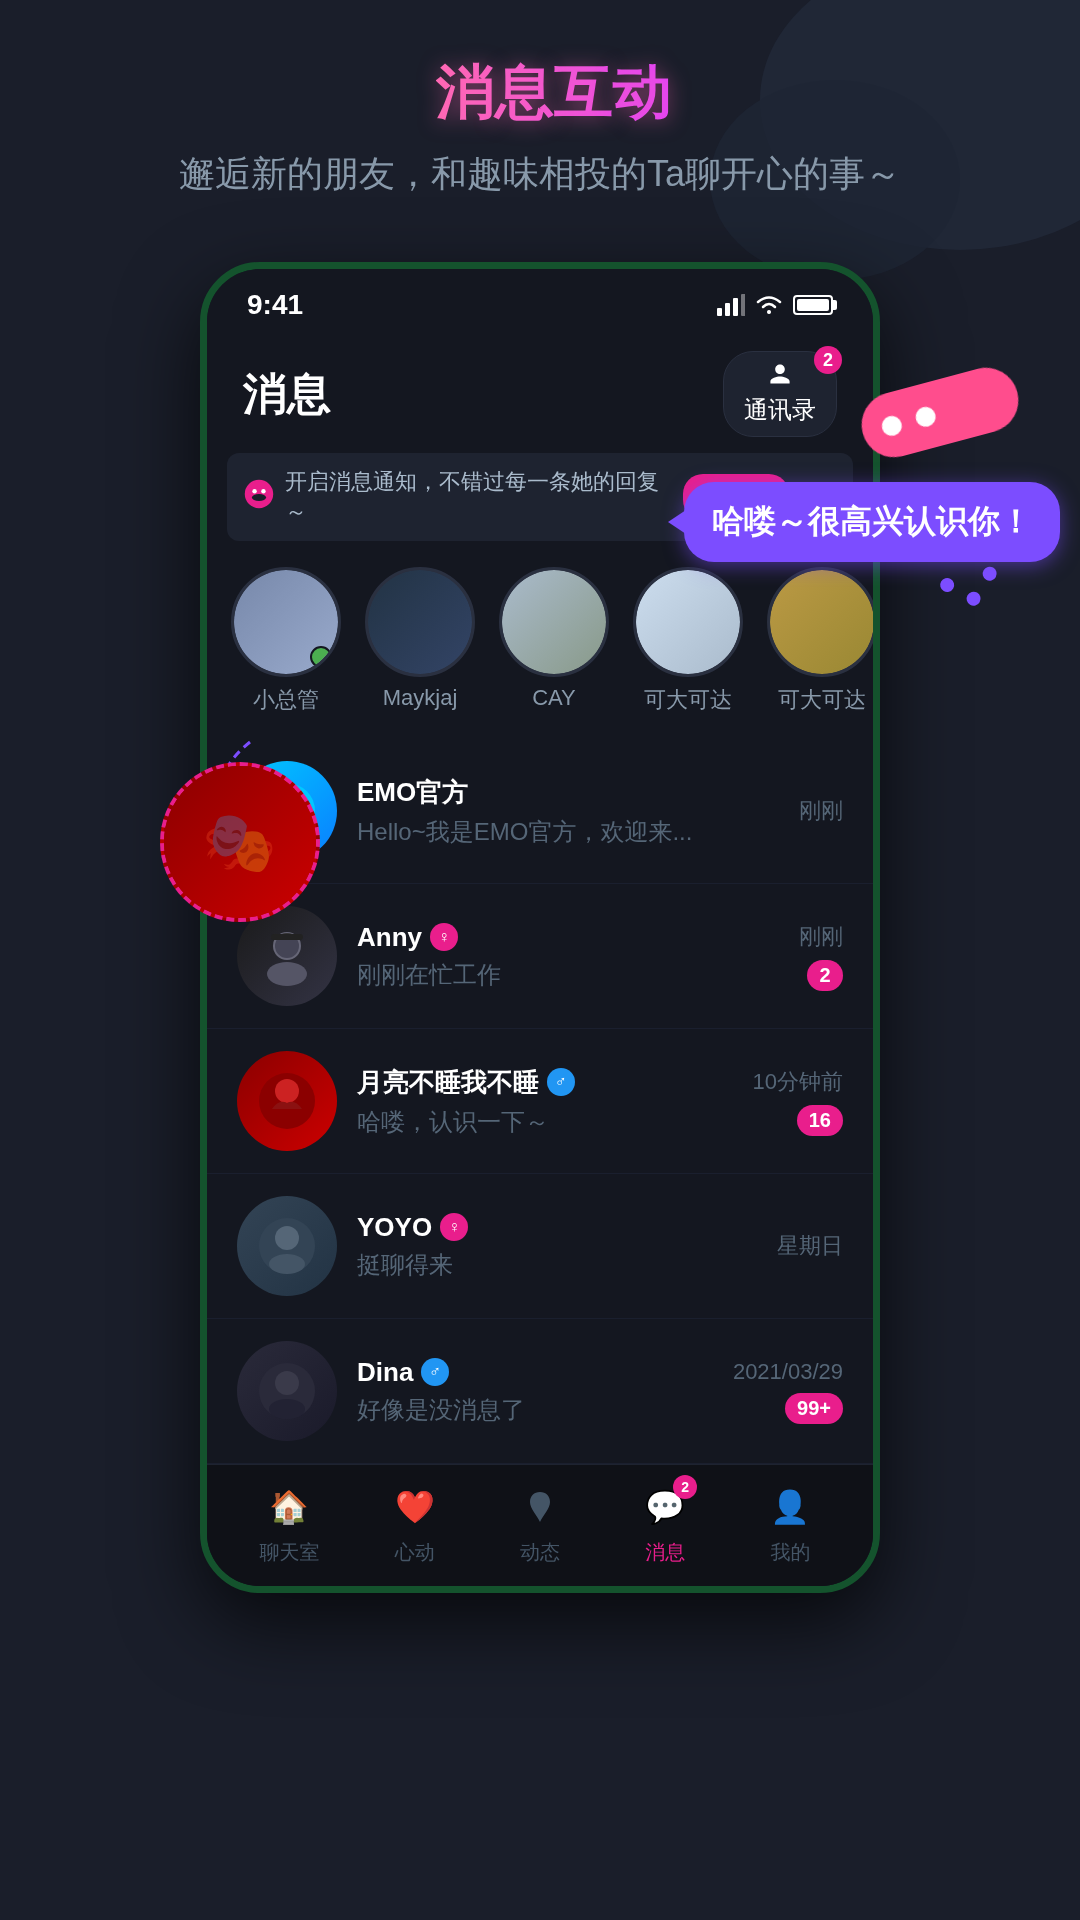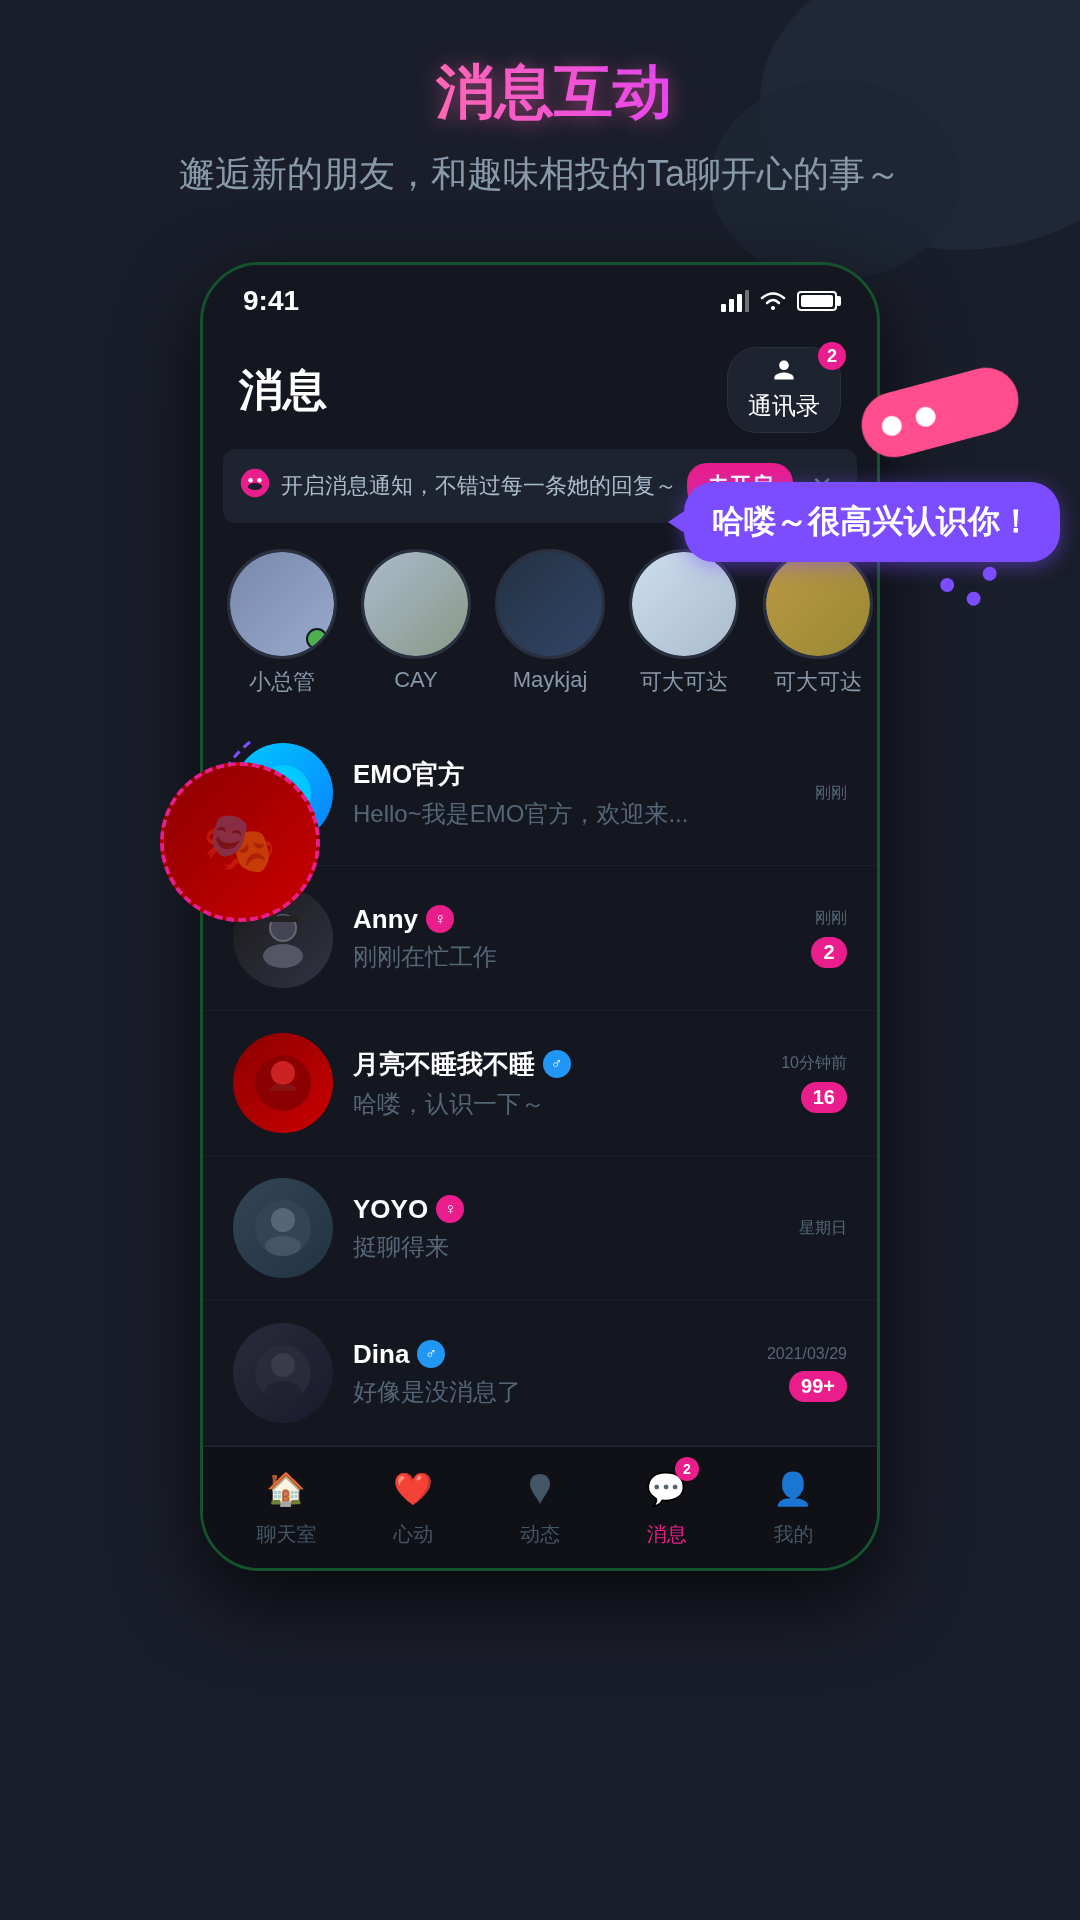--- a/index.html
+++ b/index.html
@@ -129,21 +129,21 @@
       justify-content: center;
       position: relative;
       z-index: 2;
       padding: 0 40px;
     }
 
     .phone-frame {
       width: 680px;
       background: #0f1117;
       border-radius: 60px;
-      border: 3px solid #14532d;
+      border: 7px solid #14532d;
       box-shadow: 0 30px 80px rgba(0,0,0,0.7), inset 0 0 0 2px #1e2330;
       overflow: hidden;
       position: relative;
     }
 
     
     .status-bar {
       display: flex;
       justify-content: space-between;
       align-items: center;
@@ -363,21 +363,21 @@
     }
     .chat-meta {
       display: flex;
       flex-direction: column;
       align-items: flex-end;
       gap: 8px;
       flex-shrink: 0;
     }
     .chat-time {
       color: #556677;
-      font-size: 16px;
+      font-size: 22px;
     }
     .unread-badge {
       background: #e91e8c;
       color: white;
       border-radius: 20px;
       padding: 4px 12px;
       font-size: 20px;
       font-weight: 700;
       min-width: 36px;
       text-align: center;
@@ -604,29 +604,29 @@
 
         <div class="story-row">
           <div class="story-item">
             <div class="story-avatar online">
               <div class="av-circle story-av-1"></div>
             </div>
             <div class="story-name">小总管</div>
           </div>
           <div class="story-item">
             <div class="story-avatar">
-              <div class="av-circle story-av-2"></div>
-            </div>
-            <div class="story-name">CAY</div>
+              <div class="av-circle story-av-3"></div>
+            </div>
+            <div class="story-name">Maykjaj</div>
           </div>
           <div class="story-item">
             <div class="story-avatar">
-              <div class="av-circle story-av-3"></div>
-            </div>
-            <div class="story-name">Maykjaj</div>
+              <div class="av-circle story-av-2"></div>
+            </div>
+            <div class="story-name">CAY</div>
           </div>
           <div class="story-item">
             <div class="story-avatar">
               <div class="av-circle story-av-4"></div>
             </div>
             <div class="story-name">可大可达</div>
           </div>
           <div class="story-item">
             <div class="story-avatar">
               <div class="av-circle story-av-5"></div>

